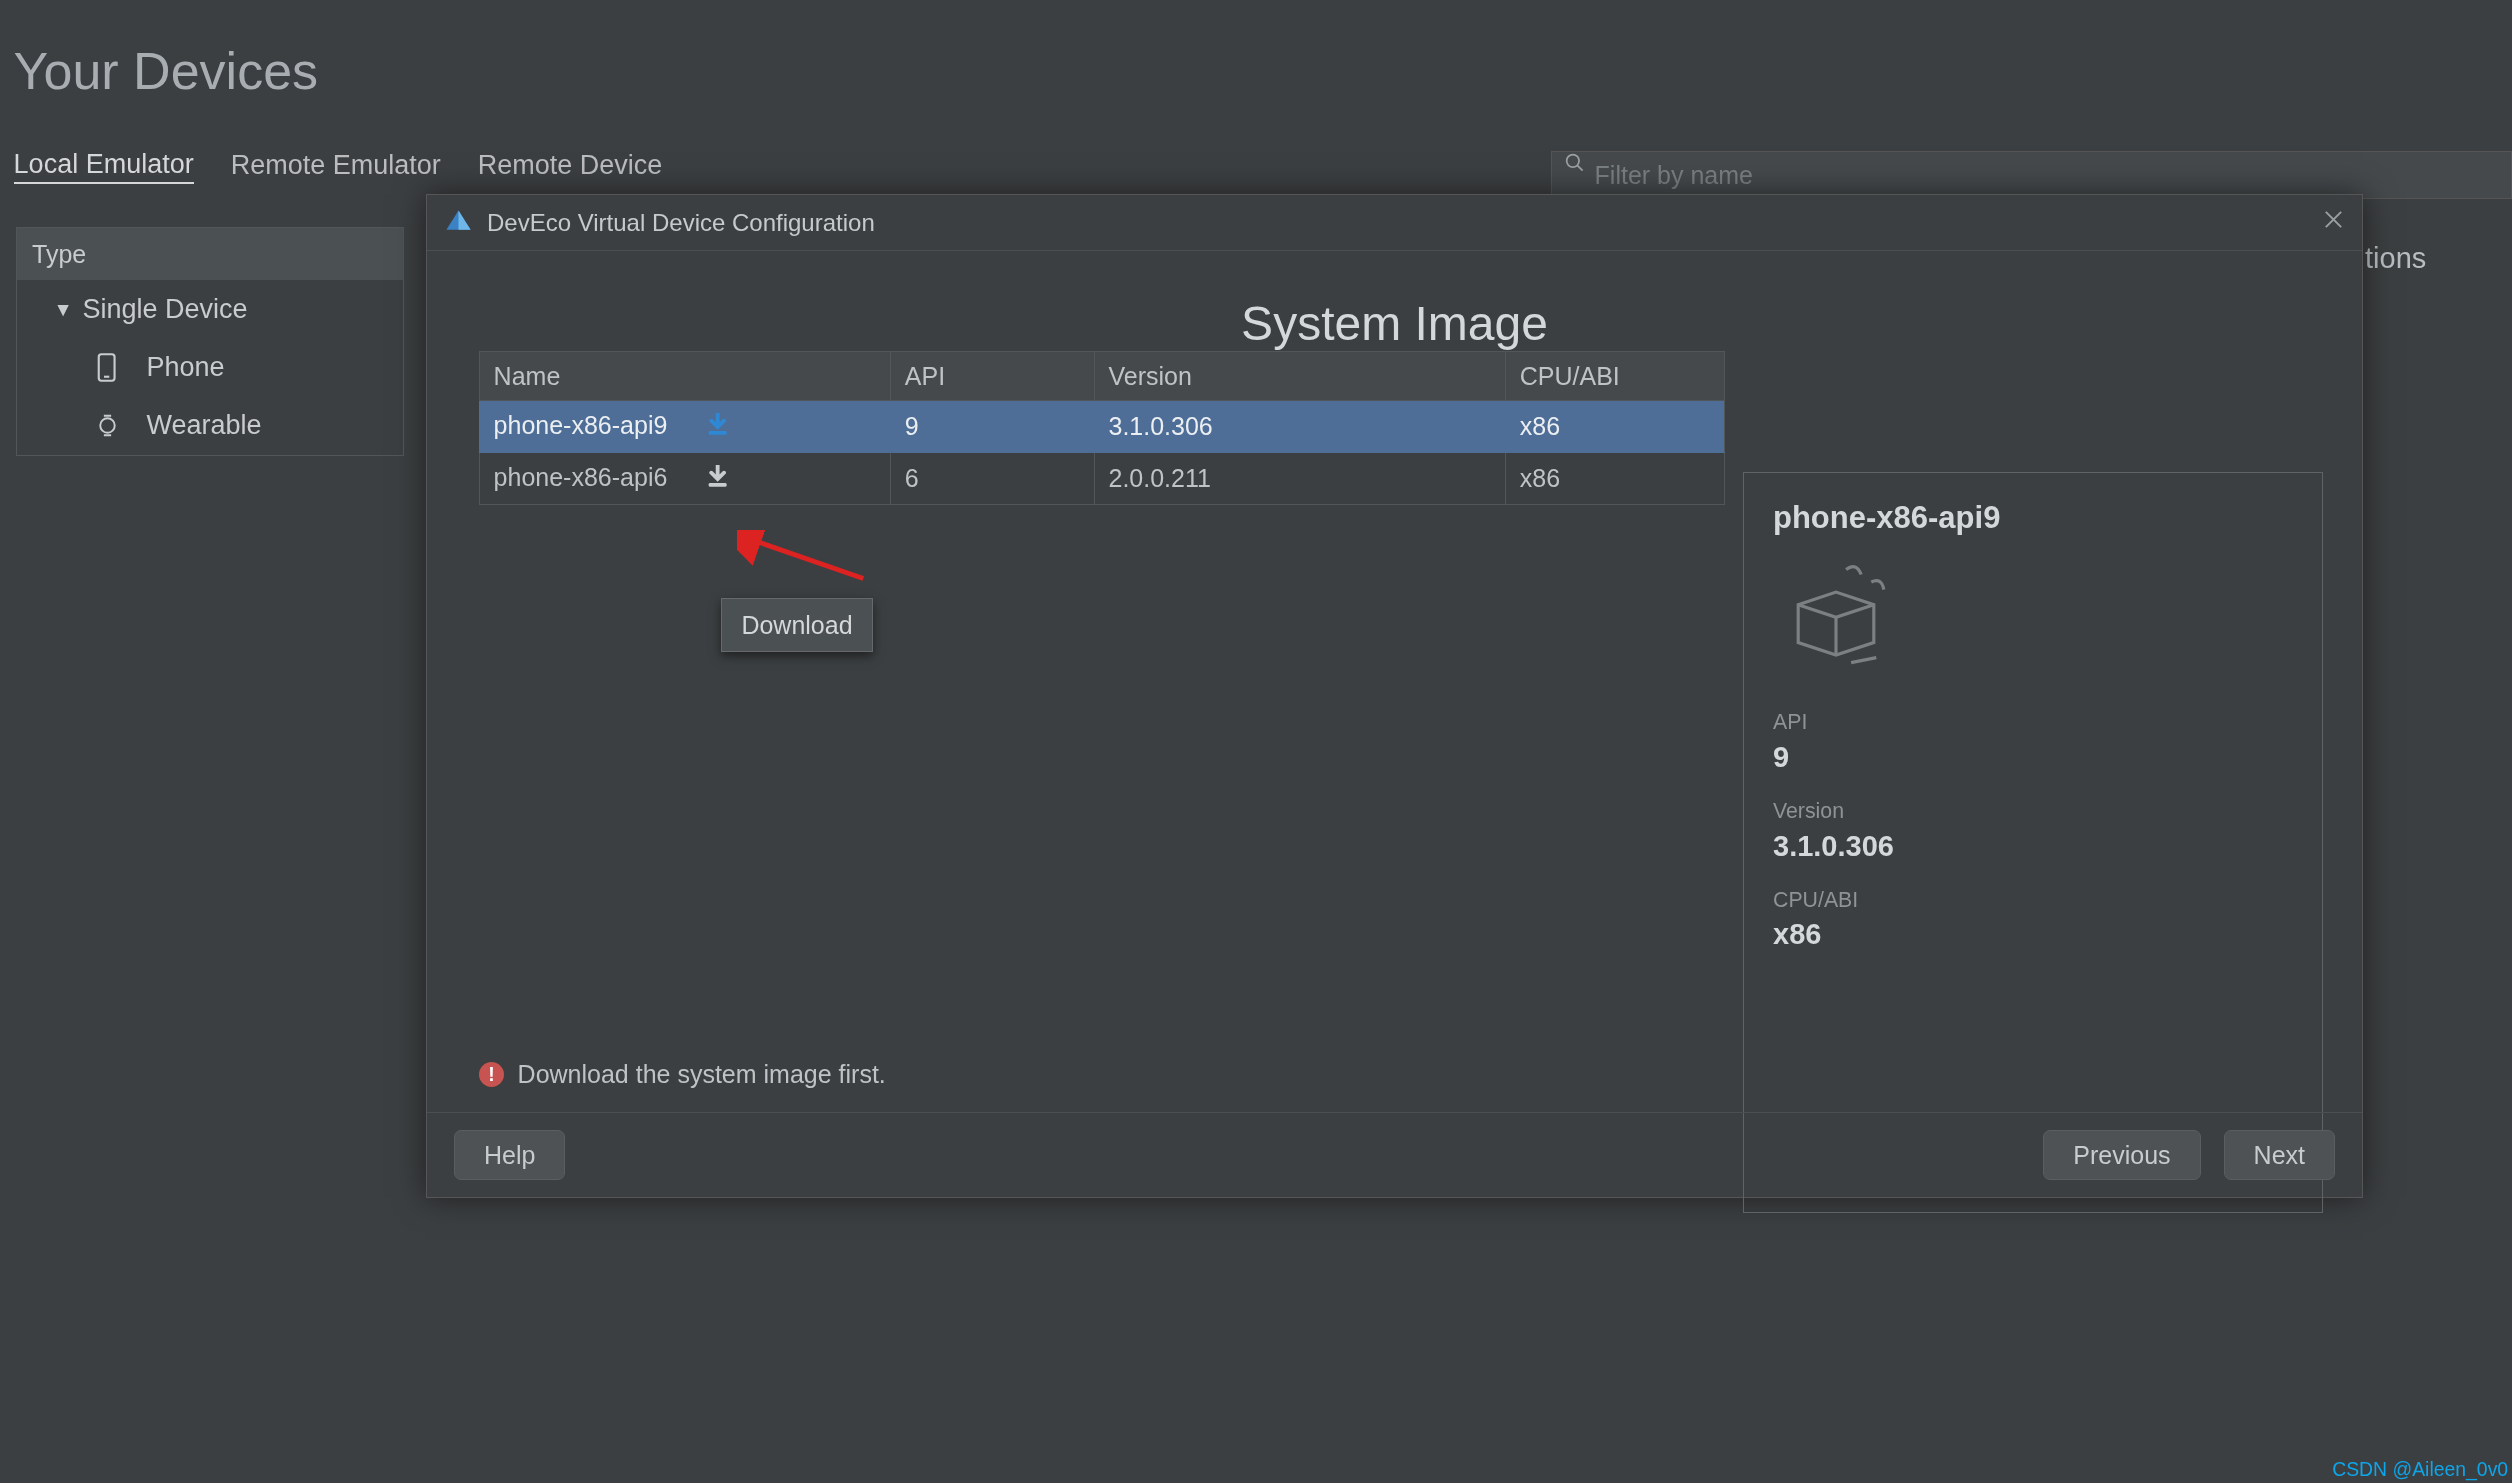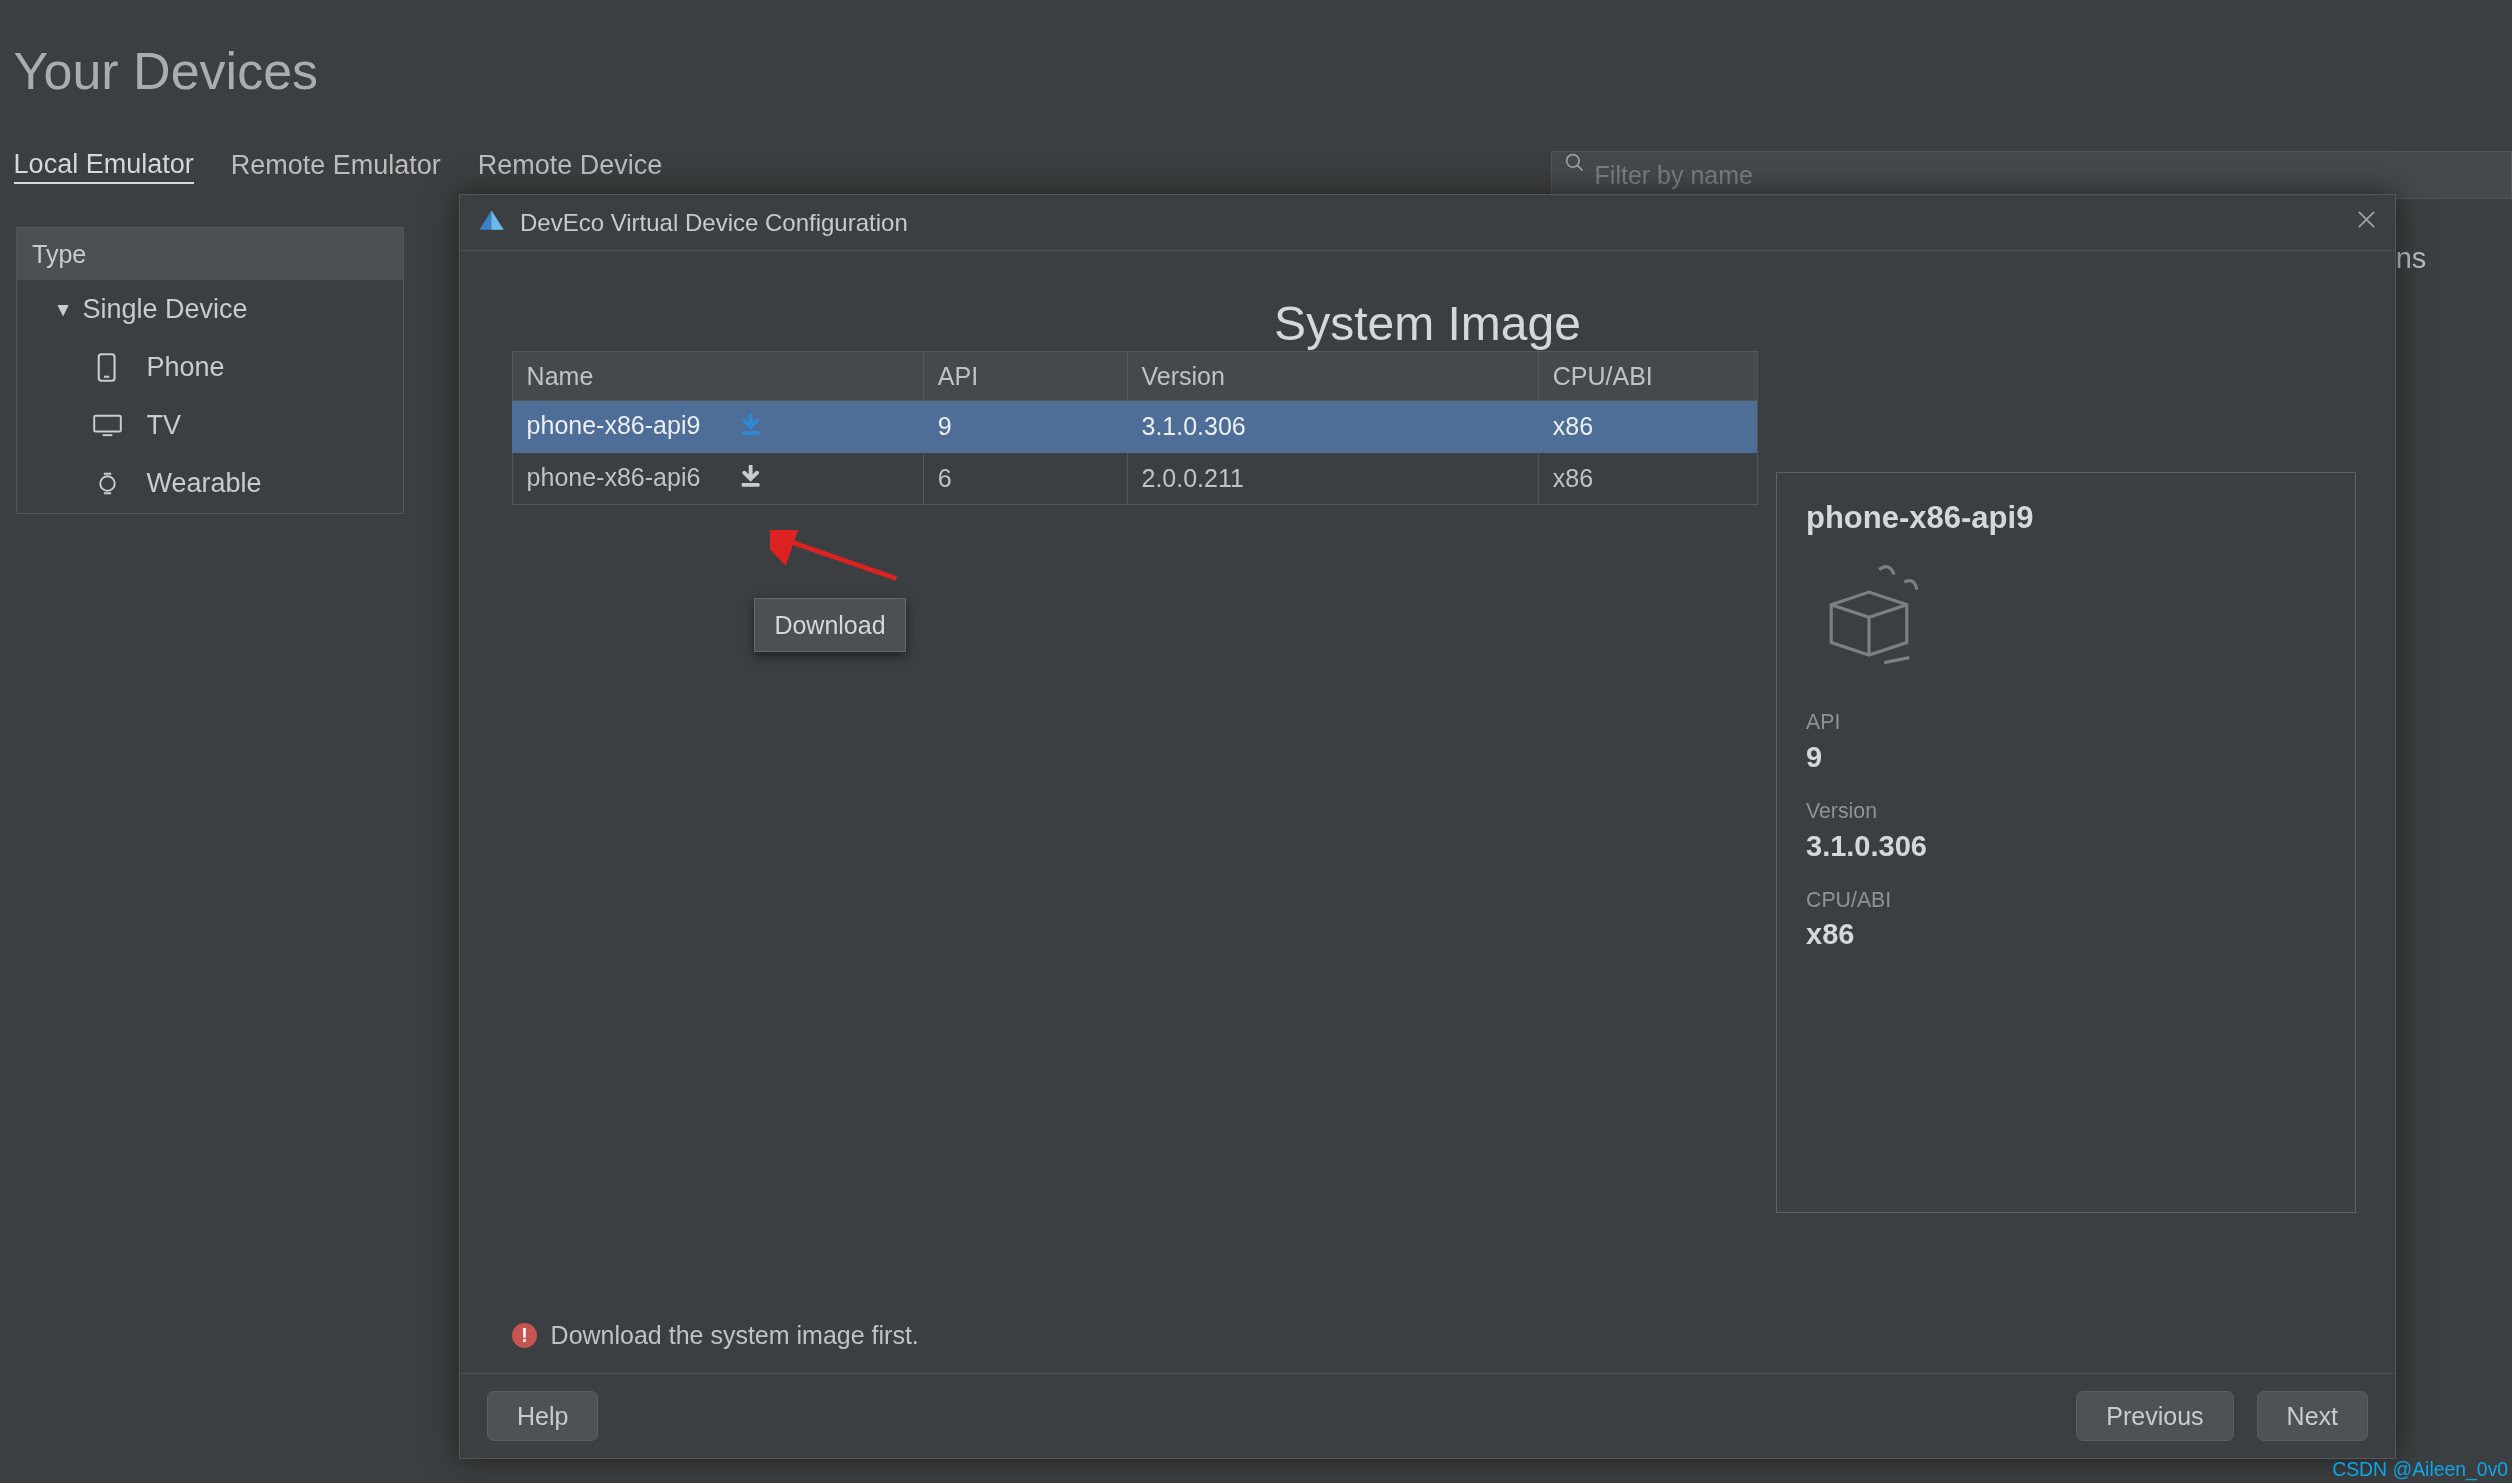--- a/index.html
+++ b/index.html
@@ -110,25 +110,24 @@
   margin-right: 25px;
   display: inline-flex;
   justify-content: center;
 }
 
 .dialog {
   position: absolute;
   left: 426px;
   top: 194px;
   width: 1937px;
-  height: 1265px;
+  height: 1004px;
   background: #3c3f41;
   border: 1px solid #545658;
   box-shadow: 0 0 29px rgba(0,0,0,.5);
-  margin-left: 33px;
 }
 .dlg-titlebar {
   height: 56px;
   display: flex;
   align-items: center;
   padding: 0 17.4px;
   border-bottom: 1px solid #4b4f51;
 }
 .dlg-logo {
   width: 29px; height: 29px; margin-right: 13.6px;
@@ -306,29 +305,20 @@
     <span>Single Device</span>
   </div>
   <div class="side-sub">
     <span class="ic">
       <svg width="21.3" height="29" viewBox="0 0 14 22" fill="none" stroke="#c9ccce" stroke-width="1.6">
           <rect x="1" y="1" width="12" height="20" rx="2"></rect>
           <line x1="5" y1="18" x2="9" y2="18"></line>
         </svg>
     </span>
     <span>Phone</span>
-  </div>
-  <div class="side-sub">
-    <span class="ic">
-      <svg width="29" height="23" viewBox="0 0 24 18" fill="none" stroke="#c9ccce" stroke-width="1.6">
-          <rect x="1" y="1" width="22" height="13" rx="1"></rect>
-          <line x1="8" y1="17" x2="16" y2="17"></line>
-        </svg>
-    </span>
-    <span>TV</span>
   </div>
   <div class="side-sub">
     <span class="ic">
       <svg width="25" height="29" viewBox="0 0 20 24" fill="none" stroke="#c9ccce" stroke-width="1.6">
           <circle cx="10" cy="12" r="6"></circle>
           <path d="M7 4 L13 4 M7 20 L13 20"></path>
         </svg>
     </span>
     <span>Wearable</span>
   </div>

